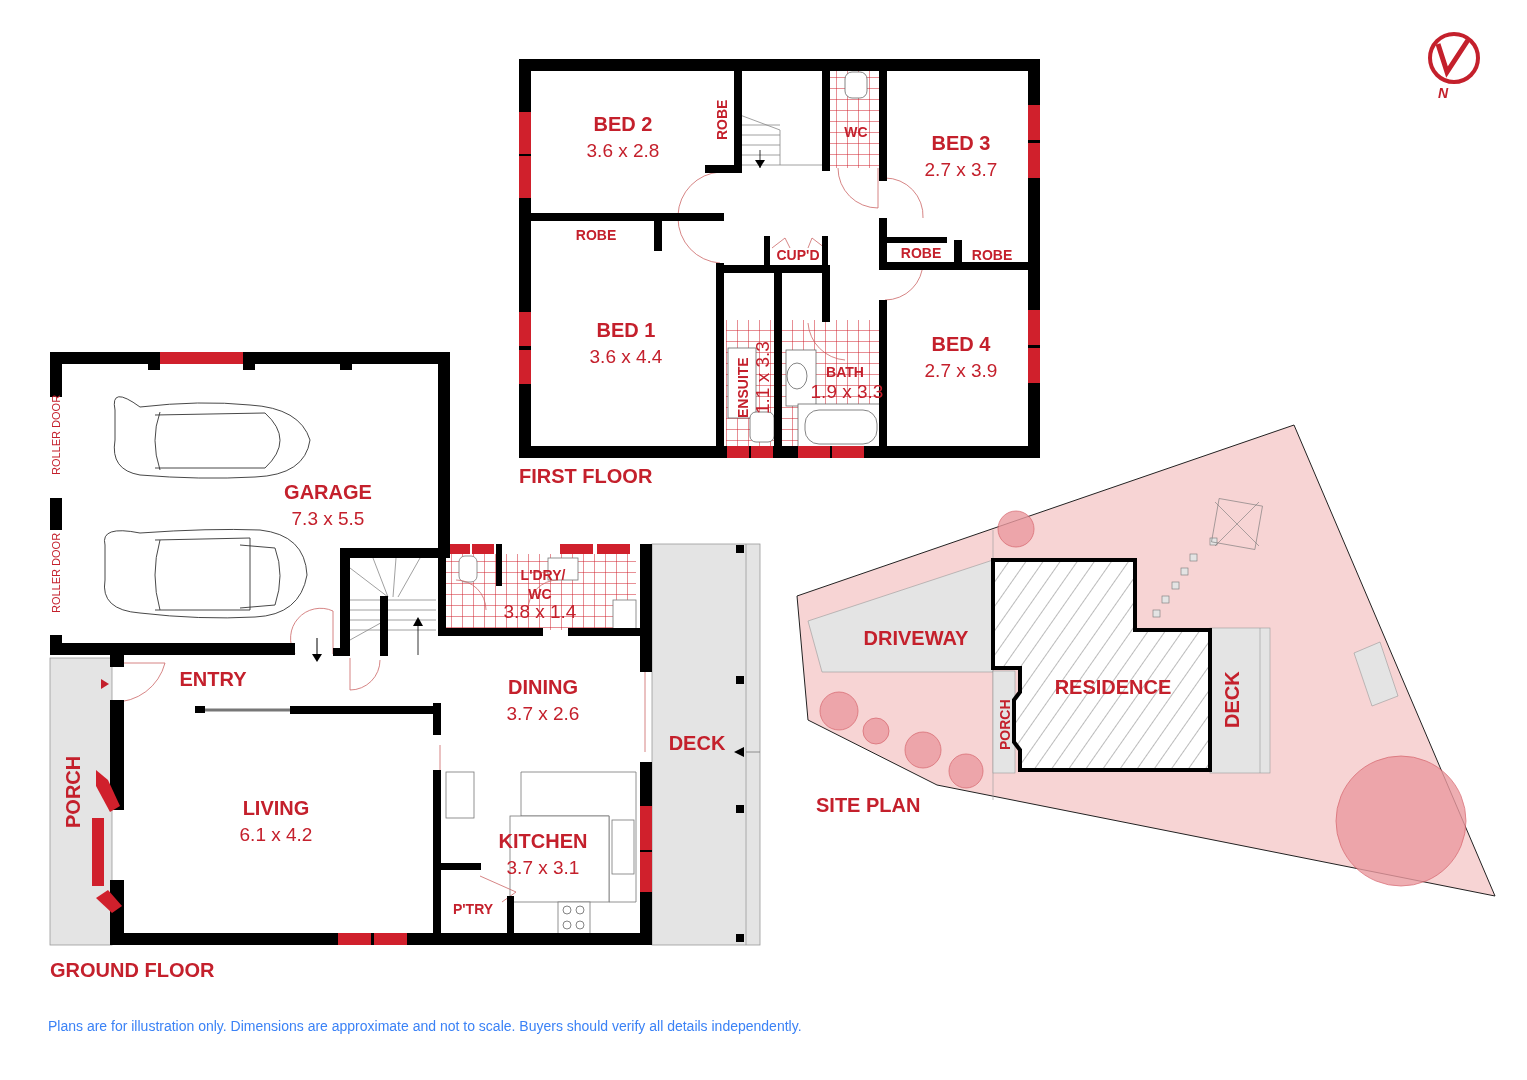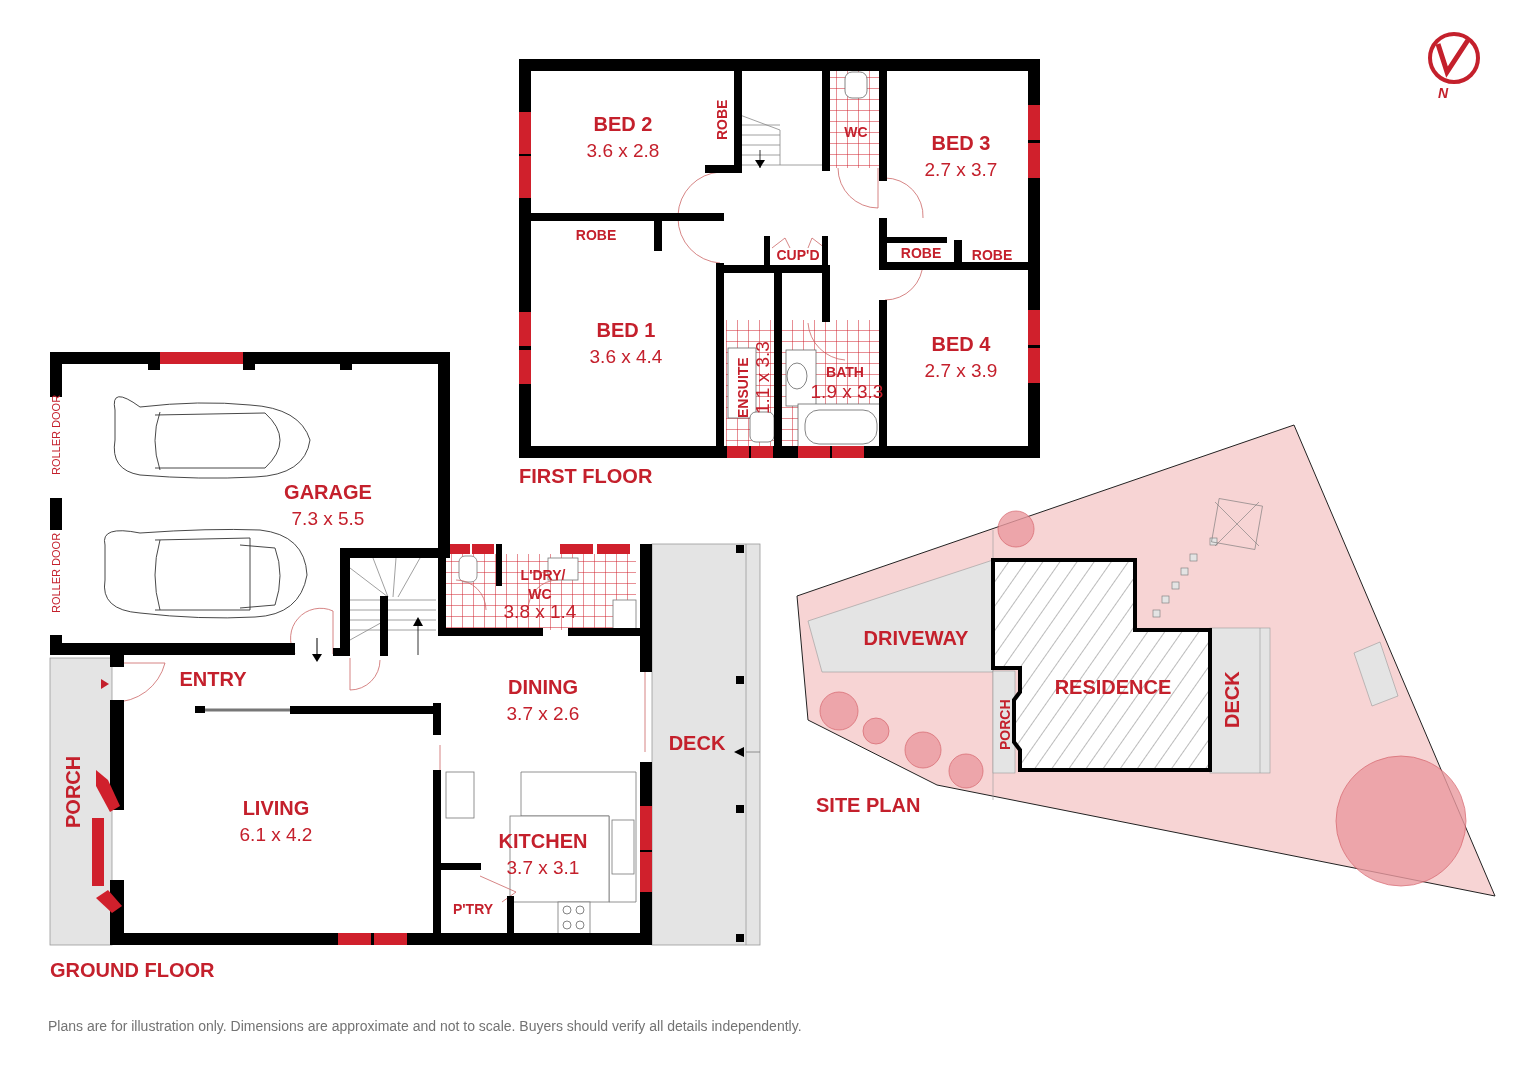--- a/index.html
+++ b/index.html
@@ -4,21 +4,21 @@
 <style>
   html, body { margin: 0; padding: 0; background: #ffffff; }
   body { width: 1527px; height: 1080px; position: relative; overflow: hidden;
          font-family: "Liberation Sans", "DejaVu Sans", sans-serif; }
   svg#plan { position: absolute; left: 0; top: 0; }
   .rname { font-family: "Liberation Sans", sans-serif; font-weight: bold; fill: #c4202c; font-size: 20px; }
   .rdim  { font-family: "Liberation Sans", sans-serif; fill: #c4202c; font-size: 19px; }
   .rsmall { font-family: "Liberation Sans", sans-serif; fill: #c4202c; font-size: 14px; font-weight: bold; }
   .rtiny { font-family: "Liberation Sans", sans-serif; fill: #c4202c; font-size: 11px; }
   .flabel { font-family: "Liberation Sans", sans-serif; font-weight: bold; fill: #c4202c; font-size: 20px; }
-  .disclaimer { position: absolute; left: 48px; top: 1018px; font-size: 14px; color: #737373;
+  .disclaimer { position: absolute; left: 48px; top: 1018px; font-size: 14px; color: #3b82f6;
                 font-family: "Liberation Sans", sans-serif; }
 </style>
 </head>
 <body>
 
 <svg id="plan" width="1527" height="1080" viewBox="0 0 1527 1080" xmlns="http://www.w3.org/2000/svg">
   <defs>
     <pattern id="tiles" width="11" height="11" patternUnits="userSpaceOnUse">
       <rect width="11" height="11" fill="#ffffff"></rect>
       <path d="M0 0 H11 M0 0 V11" stroke="#d0202c" stroke-width="1"></path>

